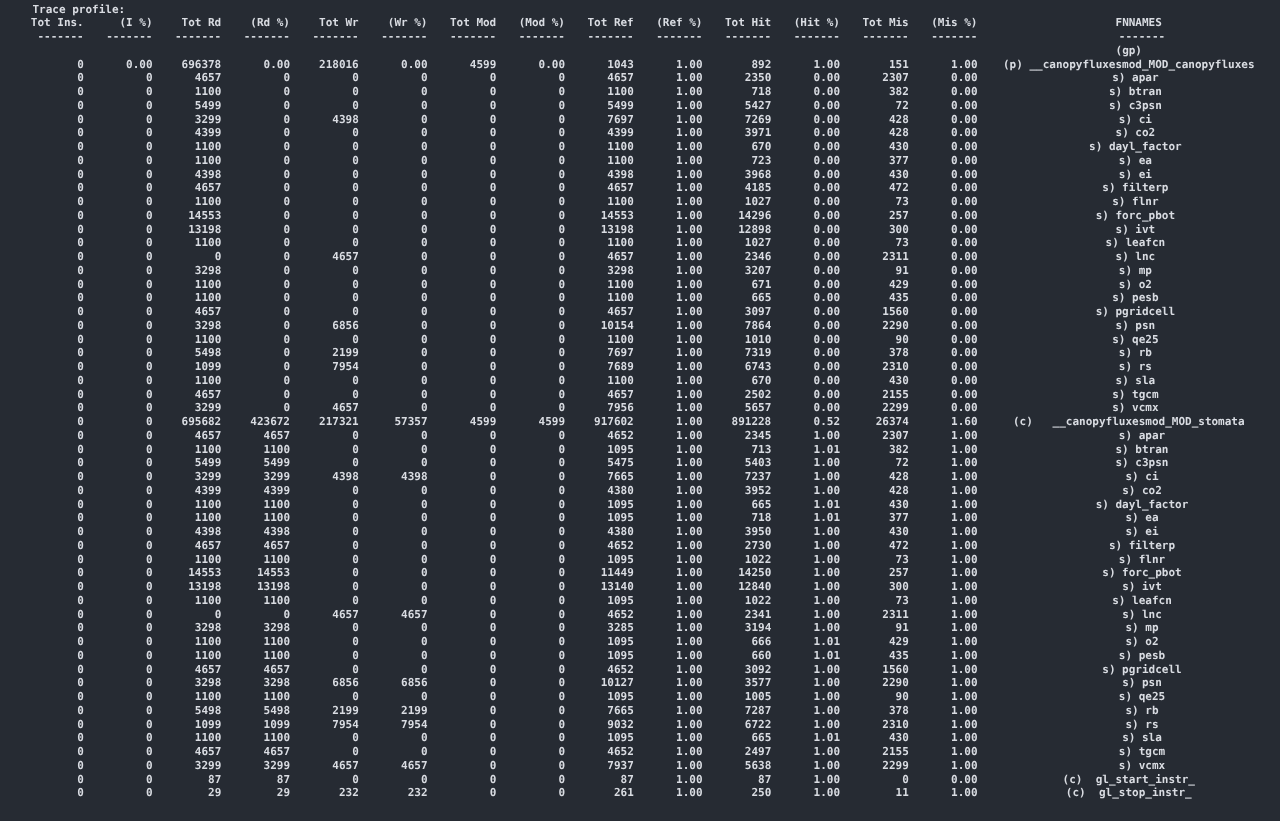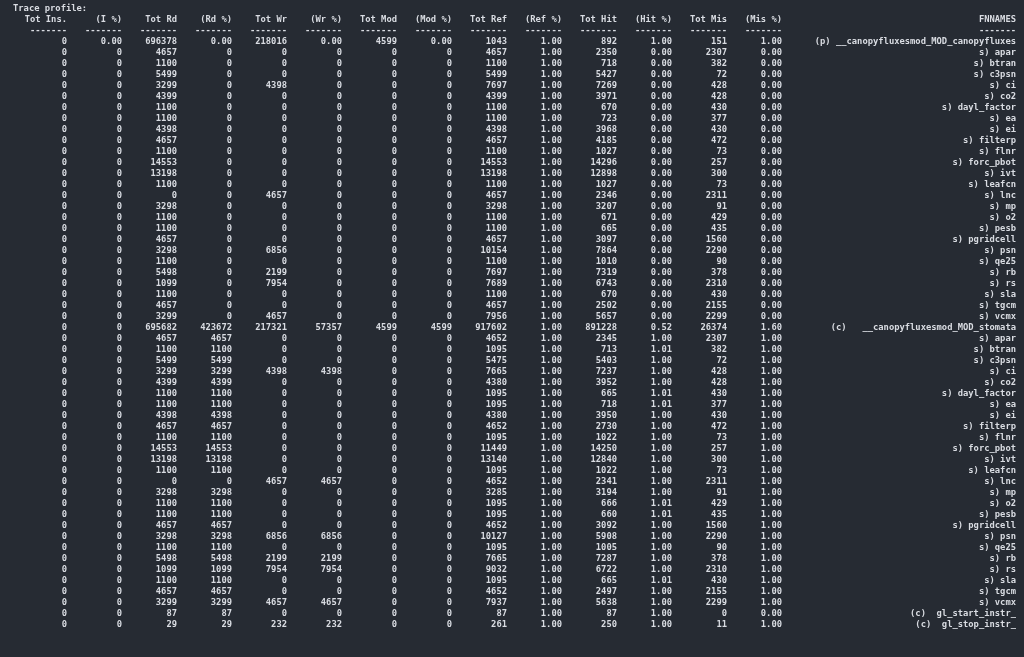--- a/index.html
+++ b/index.html
@@ -15,40 +15,40 @@
     width: 1024px;
     height: 657px;
     padding: 3px 0 0 8px;
     font-family: "DejaVu Sans Mono", "Liberation Mono", monospace;
     font-size: 8.8px;
     font-weight: bold;
     line-height: 11px;
     color: #d9dce2;
   }
   .title-line {
-    margin-left: 5px;
+    margin-left: 18px;
     height: 11px;
     white-space: pre;
   }
   table.trace {
     border-collapse: collapse;
     table-layout: fixed;
   }
   table.trace tr { height: 11px; margin-top: 20px; }
   table.trace th, table.trace td {
     padding: 0;
     margin: 0;
     white-space: pre;
     font-weight: bold;
     font-size: 8.8px;
     line-height: 11px;
     overflow: hidden;
   }
   table.trace .num { text-align: right; }
-  table.trace .fn  { text-align: right; padding-left: 8px; }
+  table.trace .fn  { text-align: center; padding-left: 8px; }
   col.c-first { width: 59px; }
   col.c-num   { width: 55px; }
   col.c-fn    { width: 234px; }
 </style>
 </head>
 <body>
 
 <div class="screen">
   <div class="title-line">Trace profile:</div>
   <table class="trace">
@@ -100,20 +100,37 @@
           <th class="num">-------</th>
           <th class="num">-------</th>
           <th class="num">-------</th>
           <th class="num">-------</th>
           <th class="num">-------</th>
           <th class="fn">    -------</th>
         </tr>
       </thead>
     <tbody id="trace-body">
         <tr>
+          <td class="num"></td>
+          <td class="num"></td>
+          <td class="num"></td>
+          <td class="num"></td>
+          <td class="num"></td>
+          <td class="num"></td>
+          <td class="num"></td>
+          <td class="num"></td>
+          <td class="num"></td>
+          <td class="num"></td>
+          <td class="num"></td>
+          <td class="num"></td>
+          <td class="num"></td>
+          <td class="num"></td>
+          <td class="fn">(gp)</td>
+        </tr>
+        <tr>
           <td class="num">0</td>
           <td class="num">0.00</td>
           <td class="num">696378</td>
           <td class="num">0.00</td>
           <td class="num">218016</td>
           <td class="num">0.00</td>
           <td class="num">4599</td>
           <td class="num">0.00</td>
           <td class="num">1043</td>
           <td class="num">1.00</td>
@@ -875,21 +892,21 @@
           <td class="num">0</td>
           <td class="num">0</td>
           <td class="num">3298</td>
           <td class="num">3298</td>
           <td class="num">6856</td>
           <td class="num">6856</td>
           <td class="num">0</td>
           <td class="num">0</td>
           <td class="num">10127</td>
           <td class="num">1.00</td>
-          <td class="num">5908</td>
+          <td class="num">3577</td>
           <td class="num">1.00</td>
           <td class="num">2290</td>
           <td class="num">1.00</td>
           <td class="fn">    s) psn</td>
         </tr>
         <tr>
           <td class="num">0</td>
           <td class="num">0</td>
           <td class="num">1100</td>
           <td class="num">1100</td>

